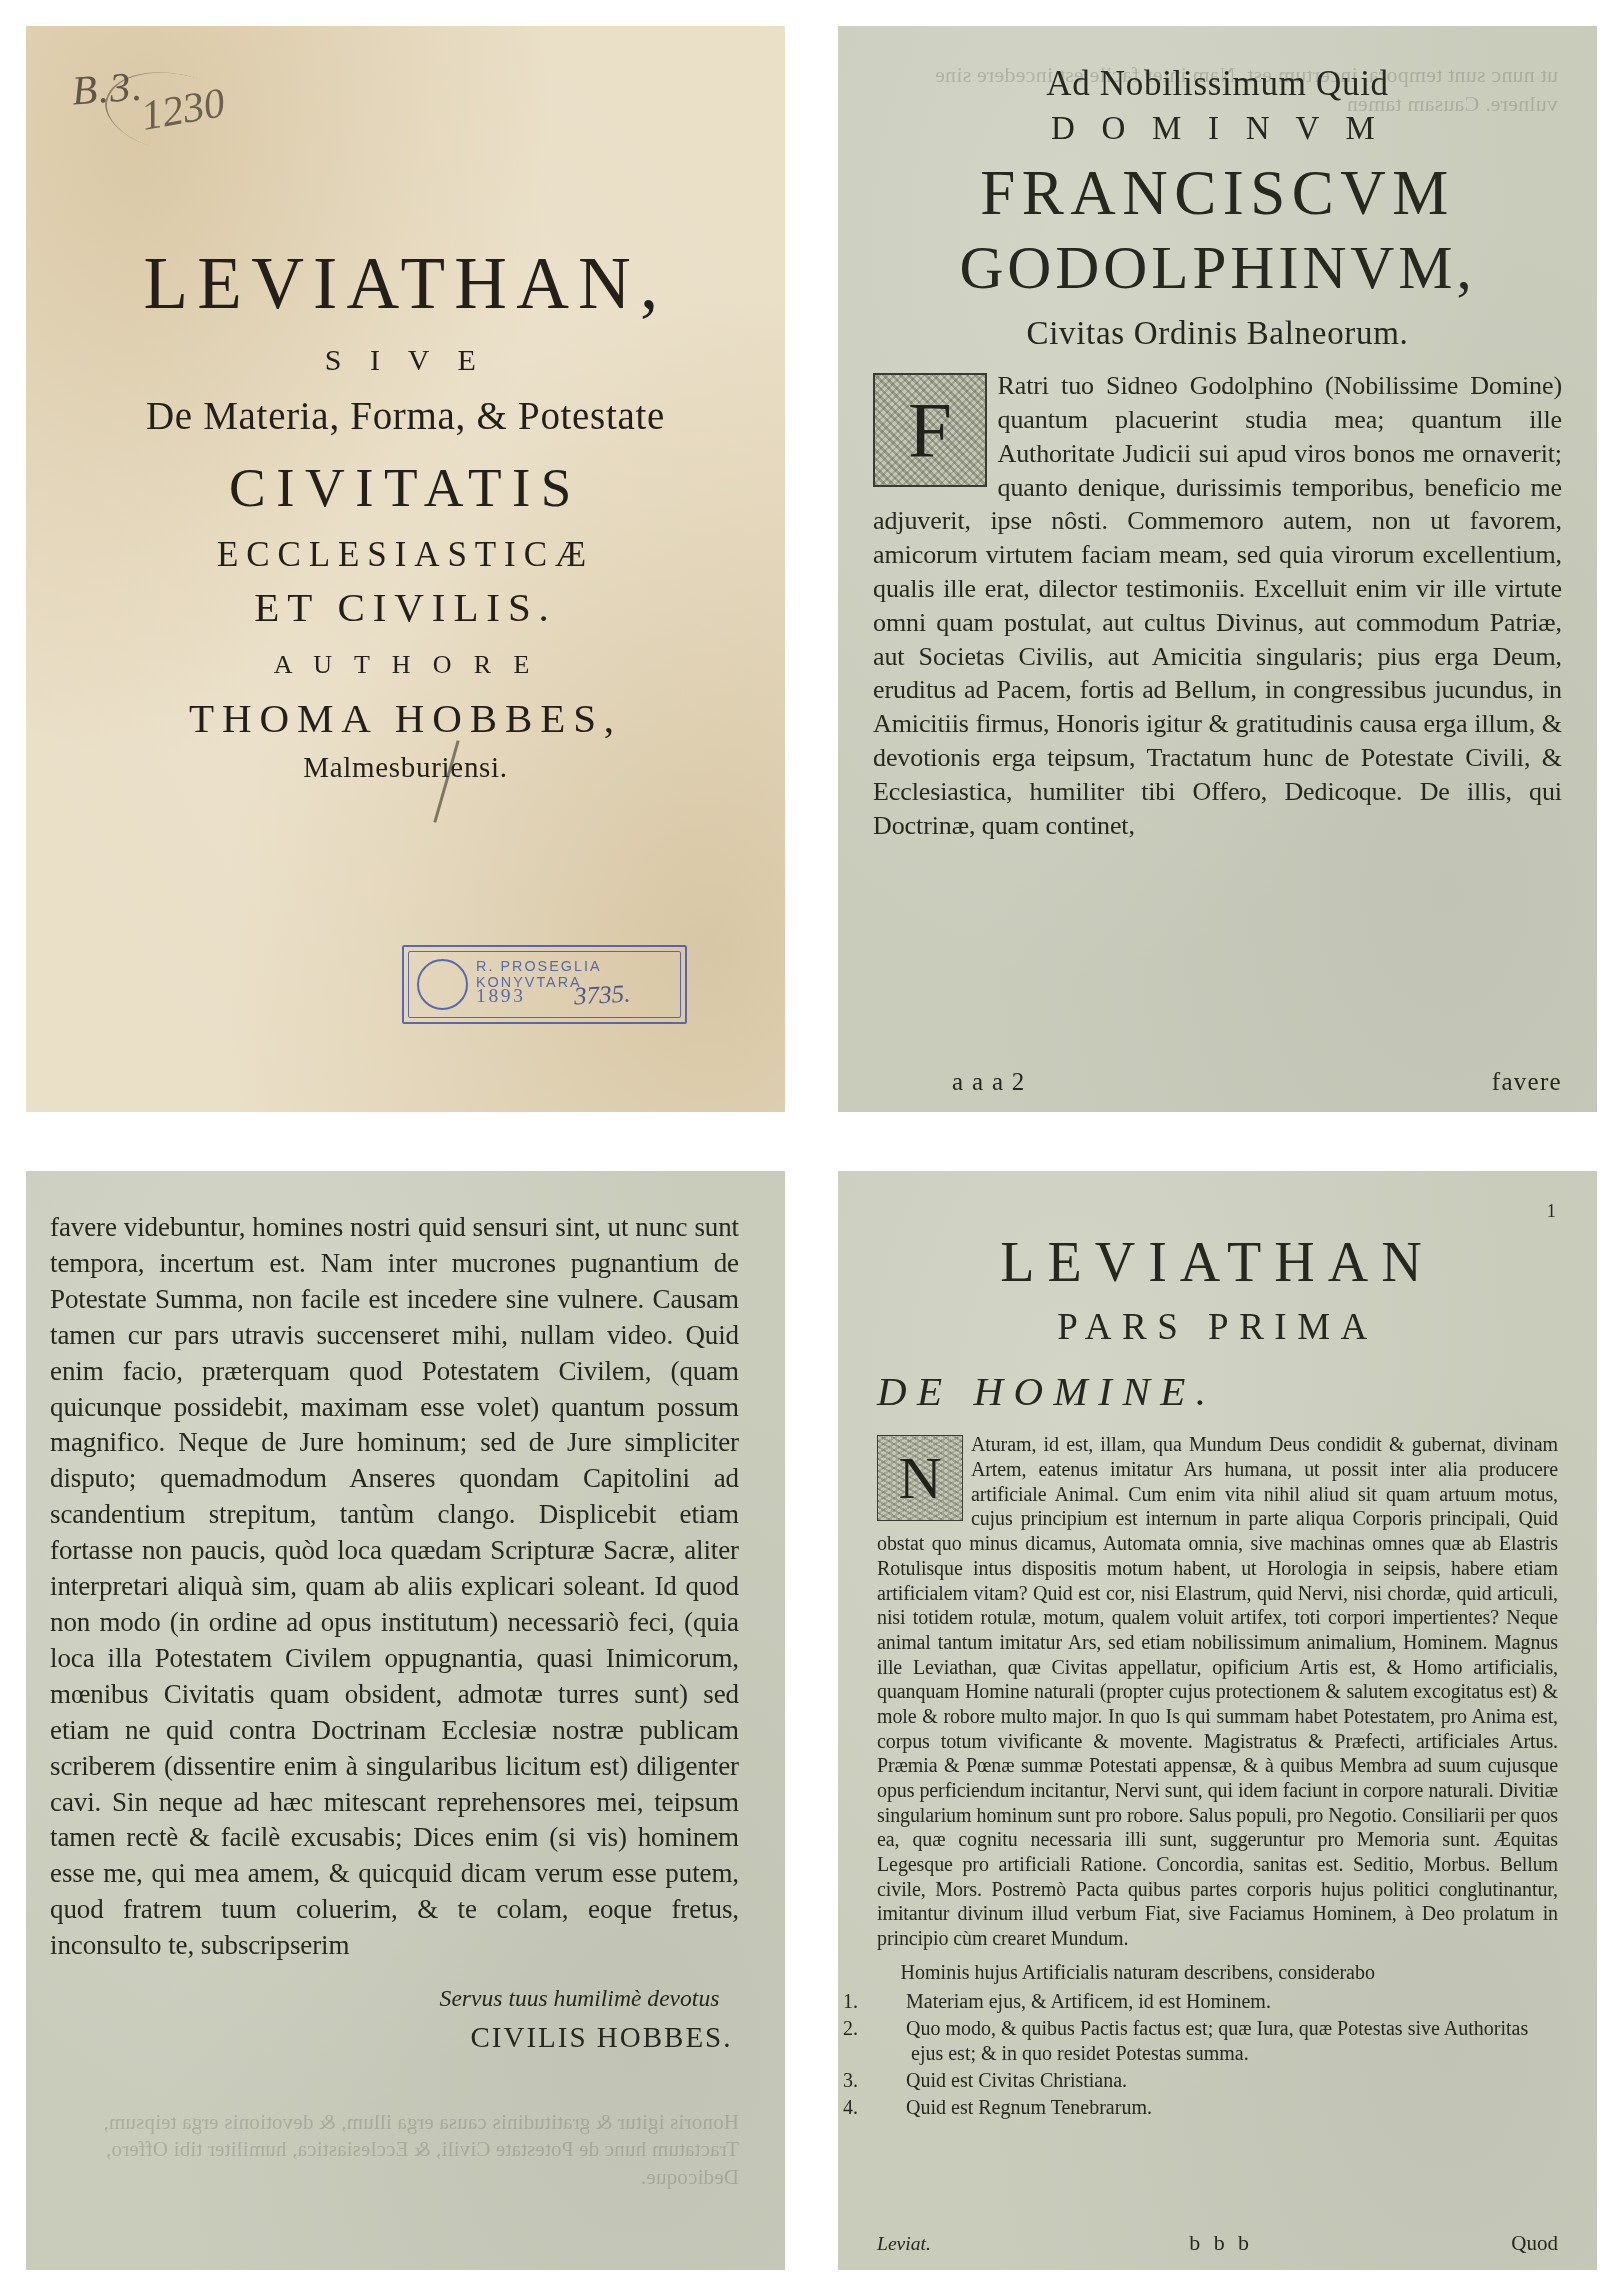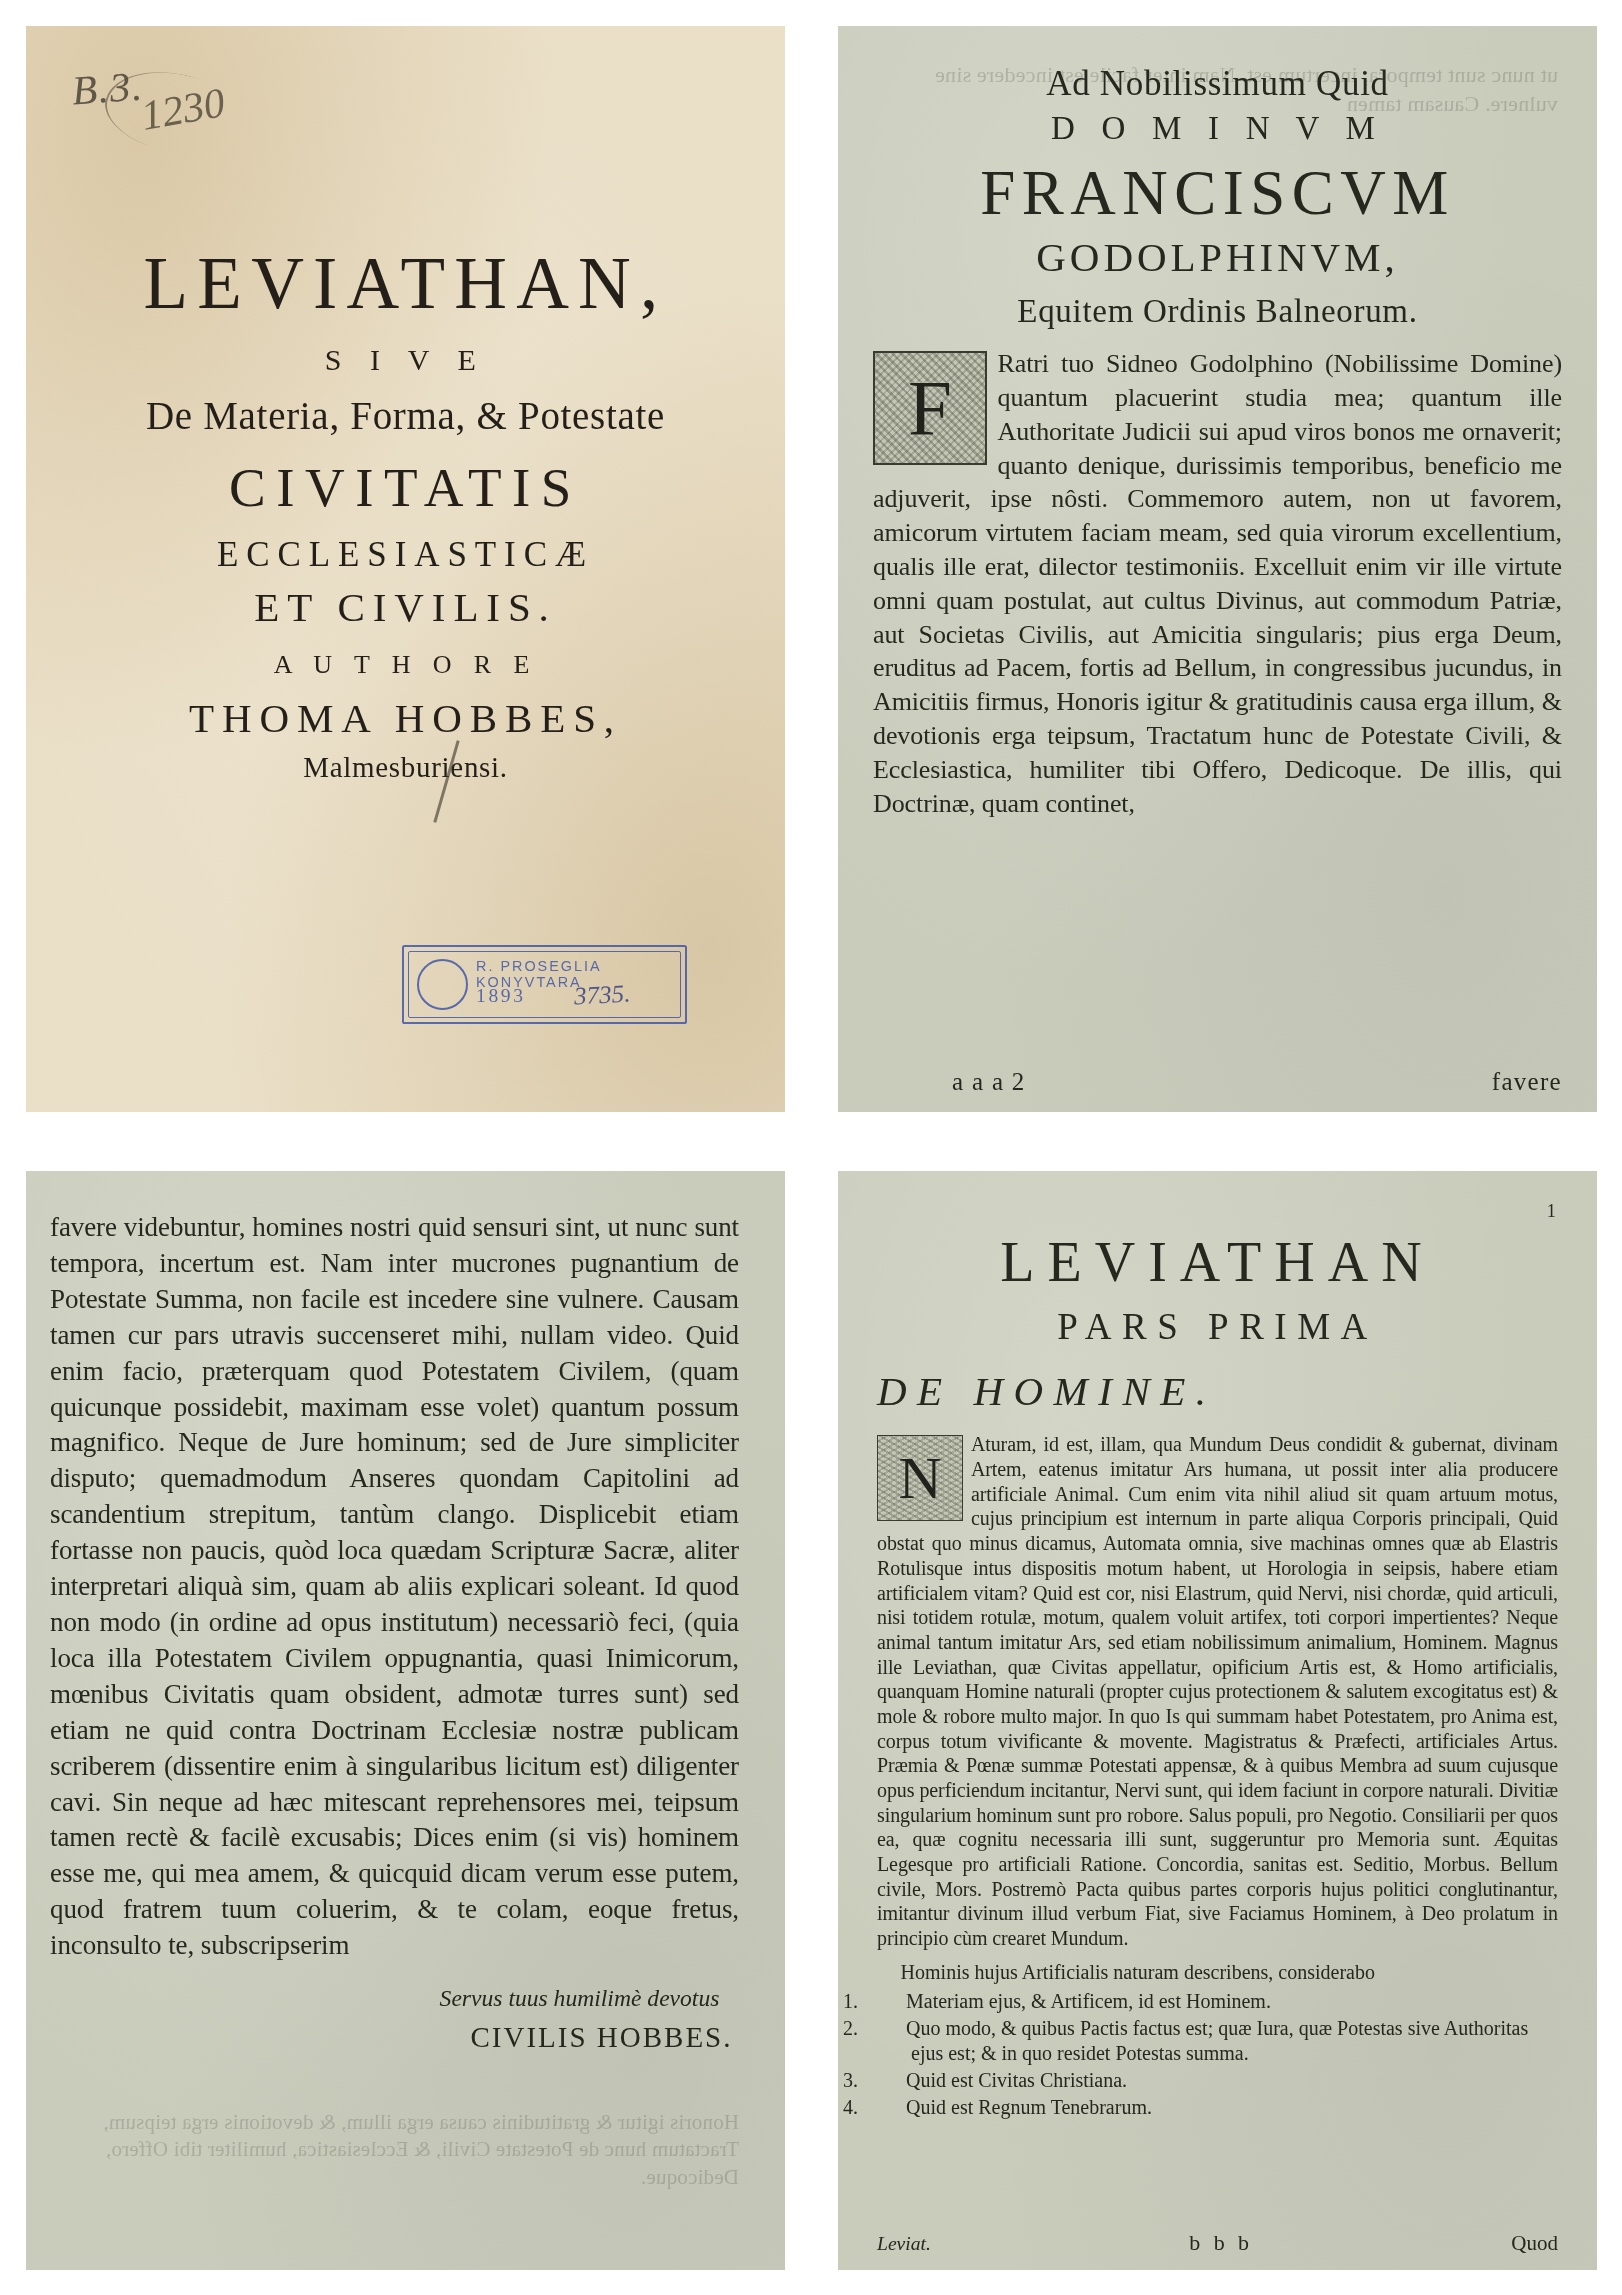--- a/index.html
+++ b/index.html
@@ -232,21 +232,21 @@
     margin-top: 6.5px;
   }
   .ded-head3 {
     text-align: center;
     font-size: 63px;
     letter-spacing: 6.5px;
     margin-top: 9.2px;
   }
   .ded-head4 {
     text-align: center;
-    font-size: 41px;
+    font-size: 61px;
     letter-spacing: 3.9px;
     margin-top: 3.9px;
   }
   .ded-head5 {
     text-align: center;
     font-size: 33px;
     letter-spacing: 0.7px;
     margin-top: 11.8px;
   }
   .ded-body {
@@ -459,21 +459,21 @@
       <div class="stamp-num">3735.</div>
     </div>
   </div>
 
   <div class="page greenpage" id="page-dedication">
     <div class="bleed" id="bleed-ded">ut nunc sunt tempora, incertum est. Nam inter facile est incedere sine vulnere. Causam tamen</div>
     <div class="ded-head1">Ad Nobilissimum Quid</div>
     <div class="ded-head2">D O M I N V M</div>
     <div class="ded-head3">FRANCISCVM</div>
     <div class="ded-head4">GODOLPHINVM,</div>
-    <div class="ded-head5">Equitem Ordinis Balneorum.</div>
+    <div class="ded-head5">Civitas Ordinis Balneorum.</div>
 
     <div class="ded-body">
       <span class="dropcap">
           <span>F</span>
         </span>
       <span>Ratri tuo Sidneo Godolphino (Nobilissime Domine) quantum placuerint studia mea; quantum ille Authoritate Judicii sui apud viros bonos me ornaverit; quanto denique, durissimis temporibus, beneficio me adjuverit, ipse nôsti. Commemoro autem, non ut favorem, amicorum virtutem faciam meam, sed quia virorum excellentium, qualis ille erat, dilector testimoniis. Excelluit enim vir ille virtute omni quam postulat, aut cultus Divinus, aut commodum Patriæ, aut Societas Civilis, aut Amicitia singularis; pius erga Deum, eruditus ad Pacem, fortis ad Bellum, in congressibus jucundus, in Amicitiis firmus, Honoris igitur &amp; gratitudinis causa erga illum, &amp; devotionis erga teipsum, Tractatum hunc de Potestate Civili, &amp; Ecclesiastica, humiliter tibi Offero, Dedicoque. De illis, qui Doctrinæ, quam continet,</span>
     </div>
 
     <div class="footline">
       <span class="sig">a a a  2</span>

